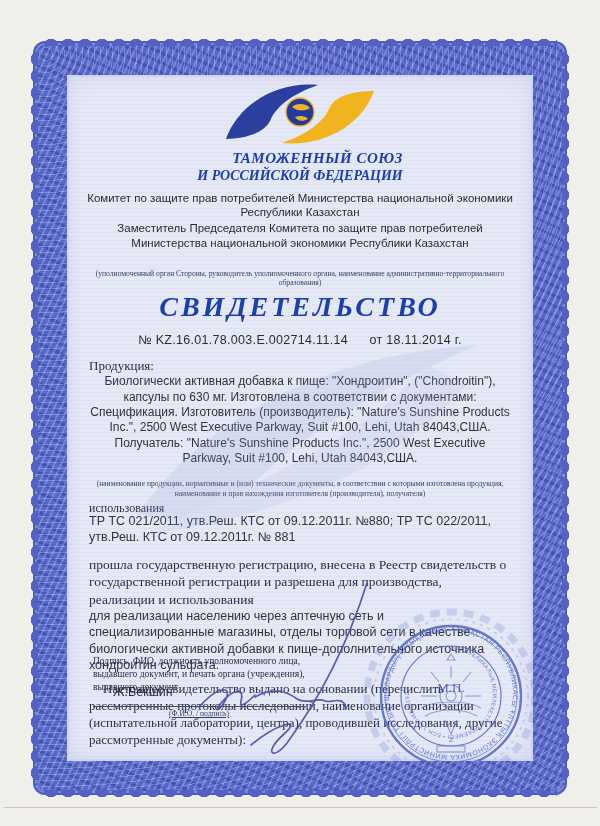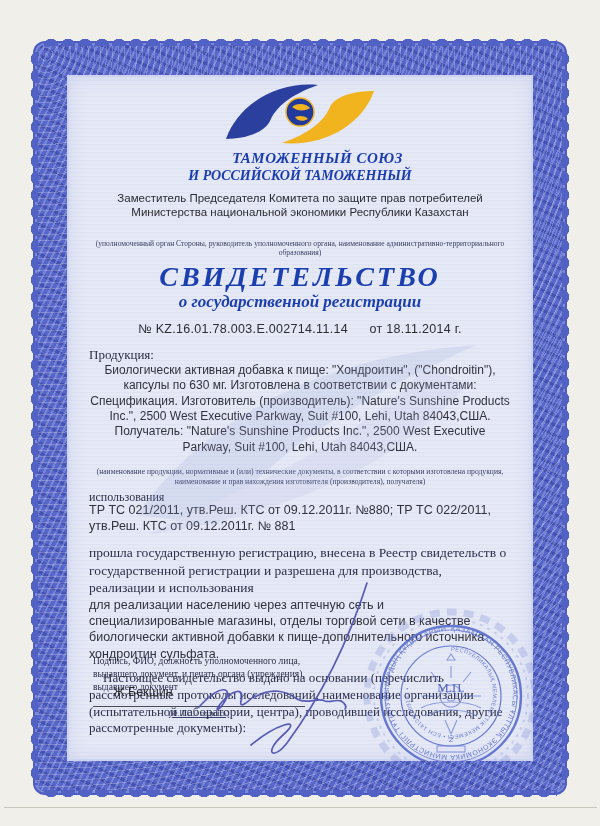--- a/index.html
+++ b/index.html
@@ -90,28 +90,28 @@
 
       <svg class="logo" width="160" height="66" viewBox="0 0 160 66">
         <path d="M6,60 C18,26 56,2 98,6 C70,16 56,28 50,42 C44,54 24,60 6,60 Z" fill="#2b3f9e"></path>
         <path d="M154,12 C142,46 104,68 62,64 C90,54 104,42 110,28 C116,16 136,12 154,12 Z" fill="#f2b41e"></path>
         <circle cx="80" cy="33" r="14" fill="#223a9c" stroke="#f2b41e" stroke-width="1.4"></circle>
         <path d="M72,28 C76,24 86,24 90,29 C86,32 78,33 72,28 Z" fill="#f2b41e"></path>
         <path d="M75,38 C80,36 86,37 88,40 C83,43 77,42 75,38 Z" fill="#f2b41e"></path>
       </svg>
 
       <h1 class="union-title">ТАМОЖЕННЫЙ СОЮЗ</h1>
-      <div class="union-members">И РОССИЙСКОЙ ТАМОЖЕННЫЙ</div>
+      <div class="union-members">И РОССИЙСКОЙ ФЕДЕРАЦИИ</div>
 
+      <p class="authority">Комитет по защите прав потребителей Министерства национальной экономики Республики Казахстан</p>
       <p class="authority">Заместитель Председателя Комитета по защите прав потребителей Министерства национальной экономики Республики Казахстан</p>
 
       <div class="authority-caption">(уполномоченный орган Стороны, руководитель уполномоченного органа, наименование административно-территориального образования)</div>
 
       <div class="cert-title">СВИДЕТЕЛЬСТВО</div>
-      <div class="cert-subtitle">о государственной регистрации</div>
 
       <div class="reg-line">
         <span>№</span>
         <span>KZ.16.01.78.003.Е.002714.11.14</span>
         <span class="gap"></span>
         <span>от</span>
         <span>18.11.2014 г.</span>
       </div>
 
       <div class="bodycol">

